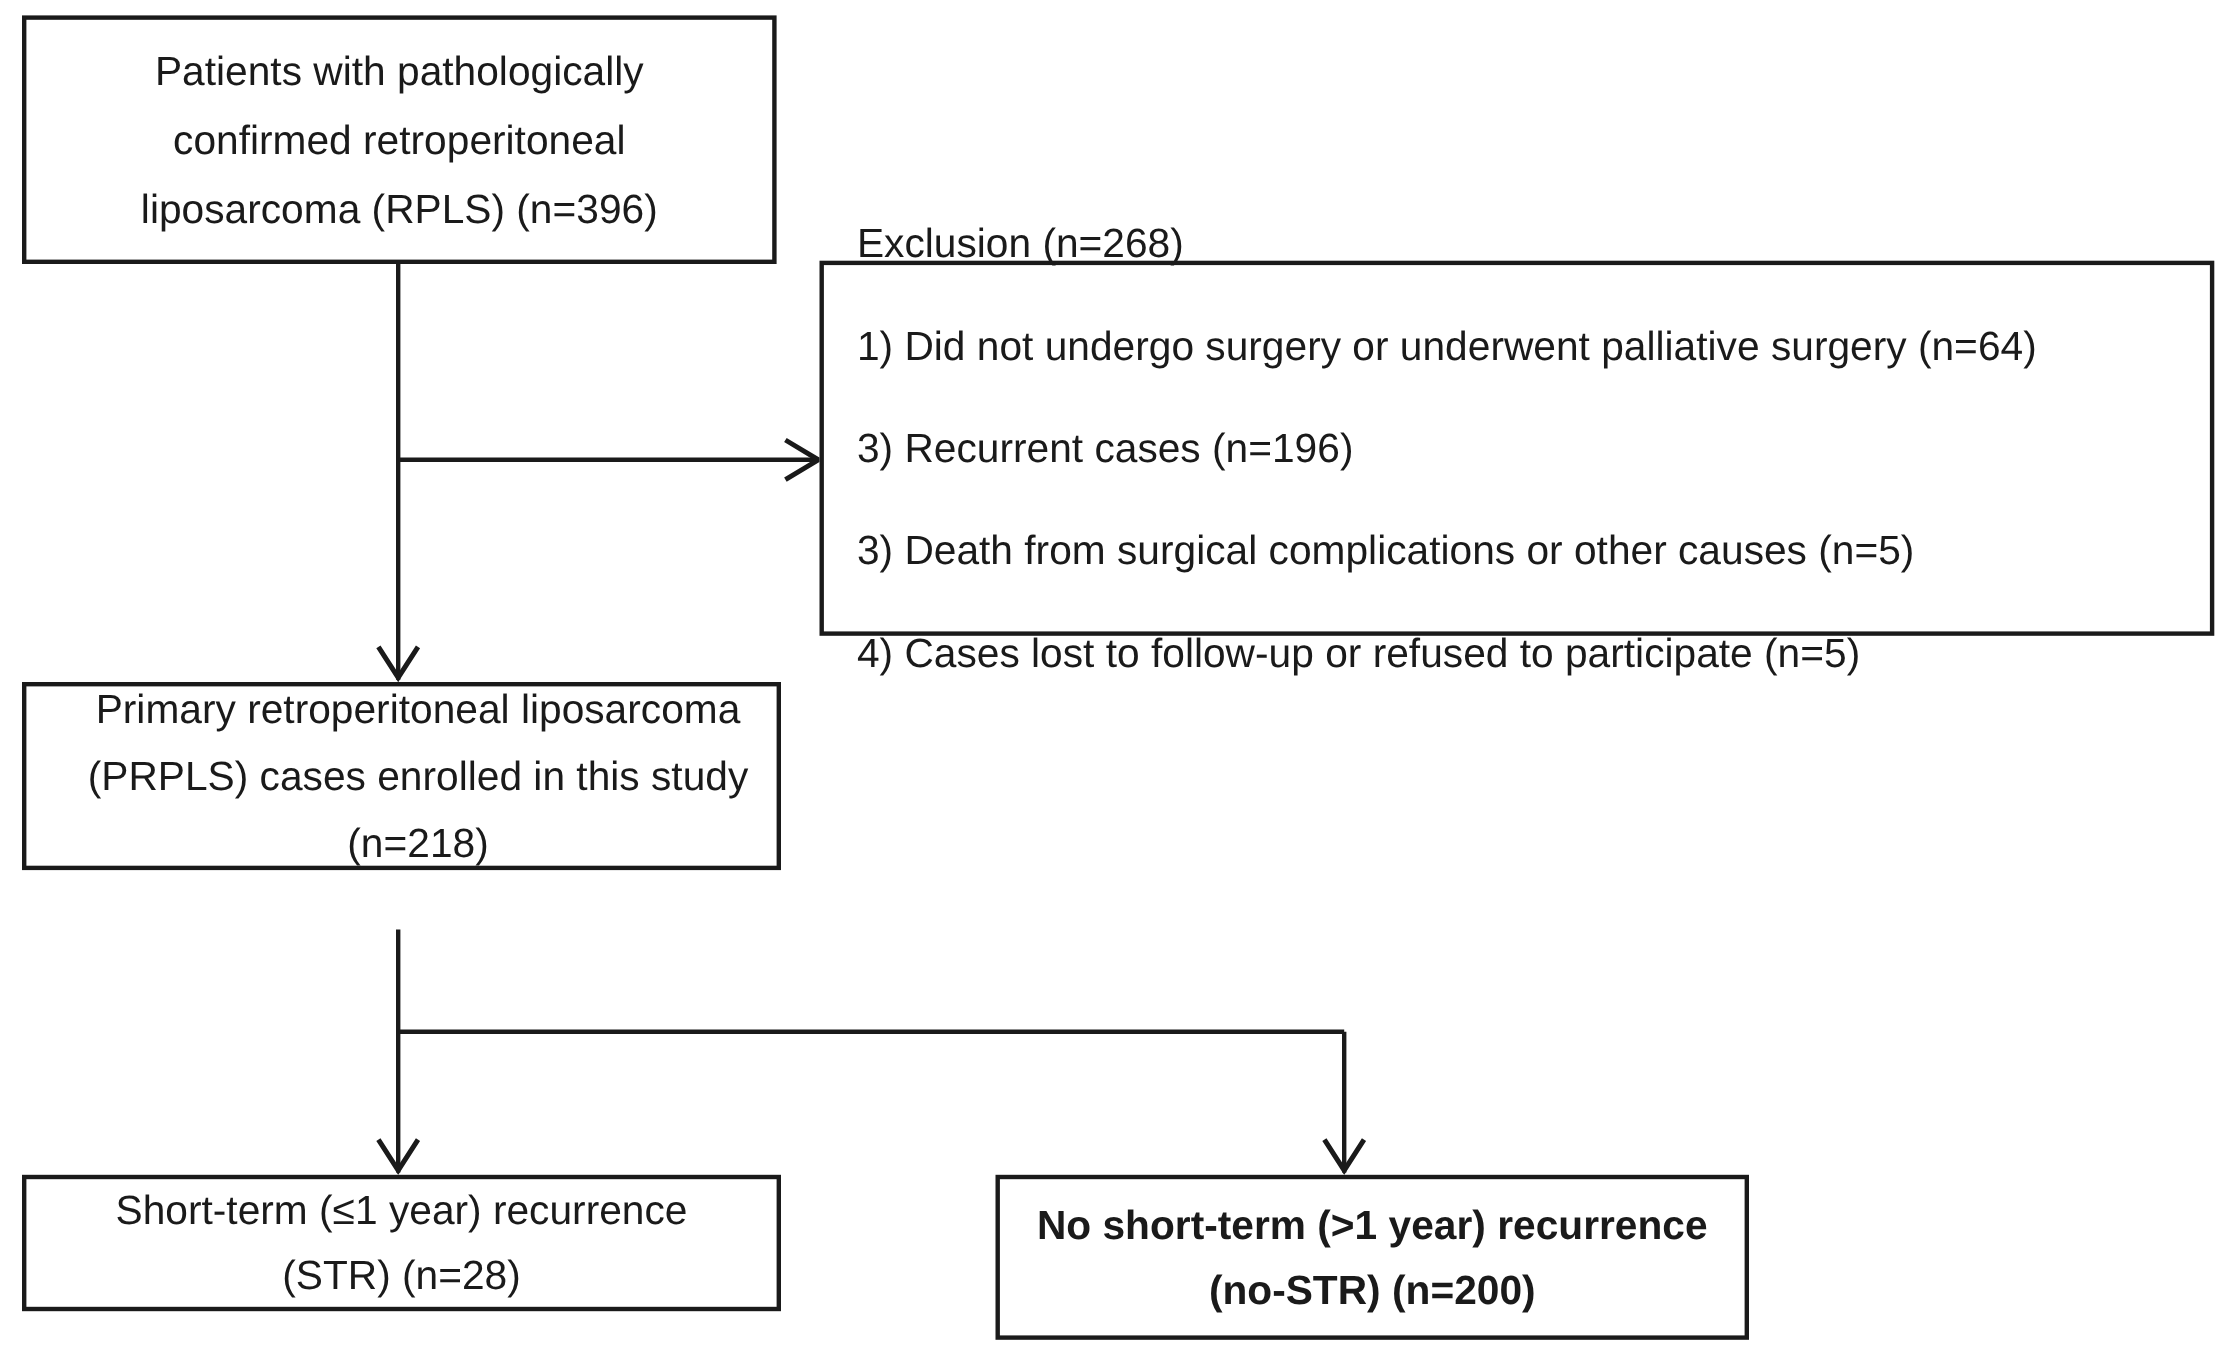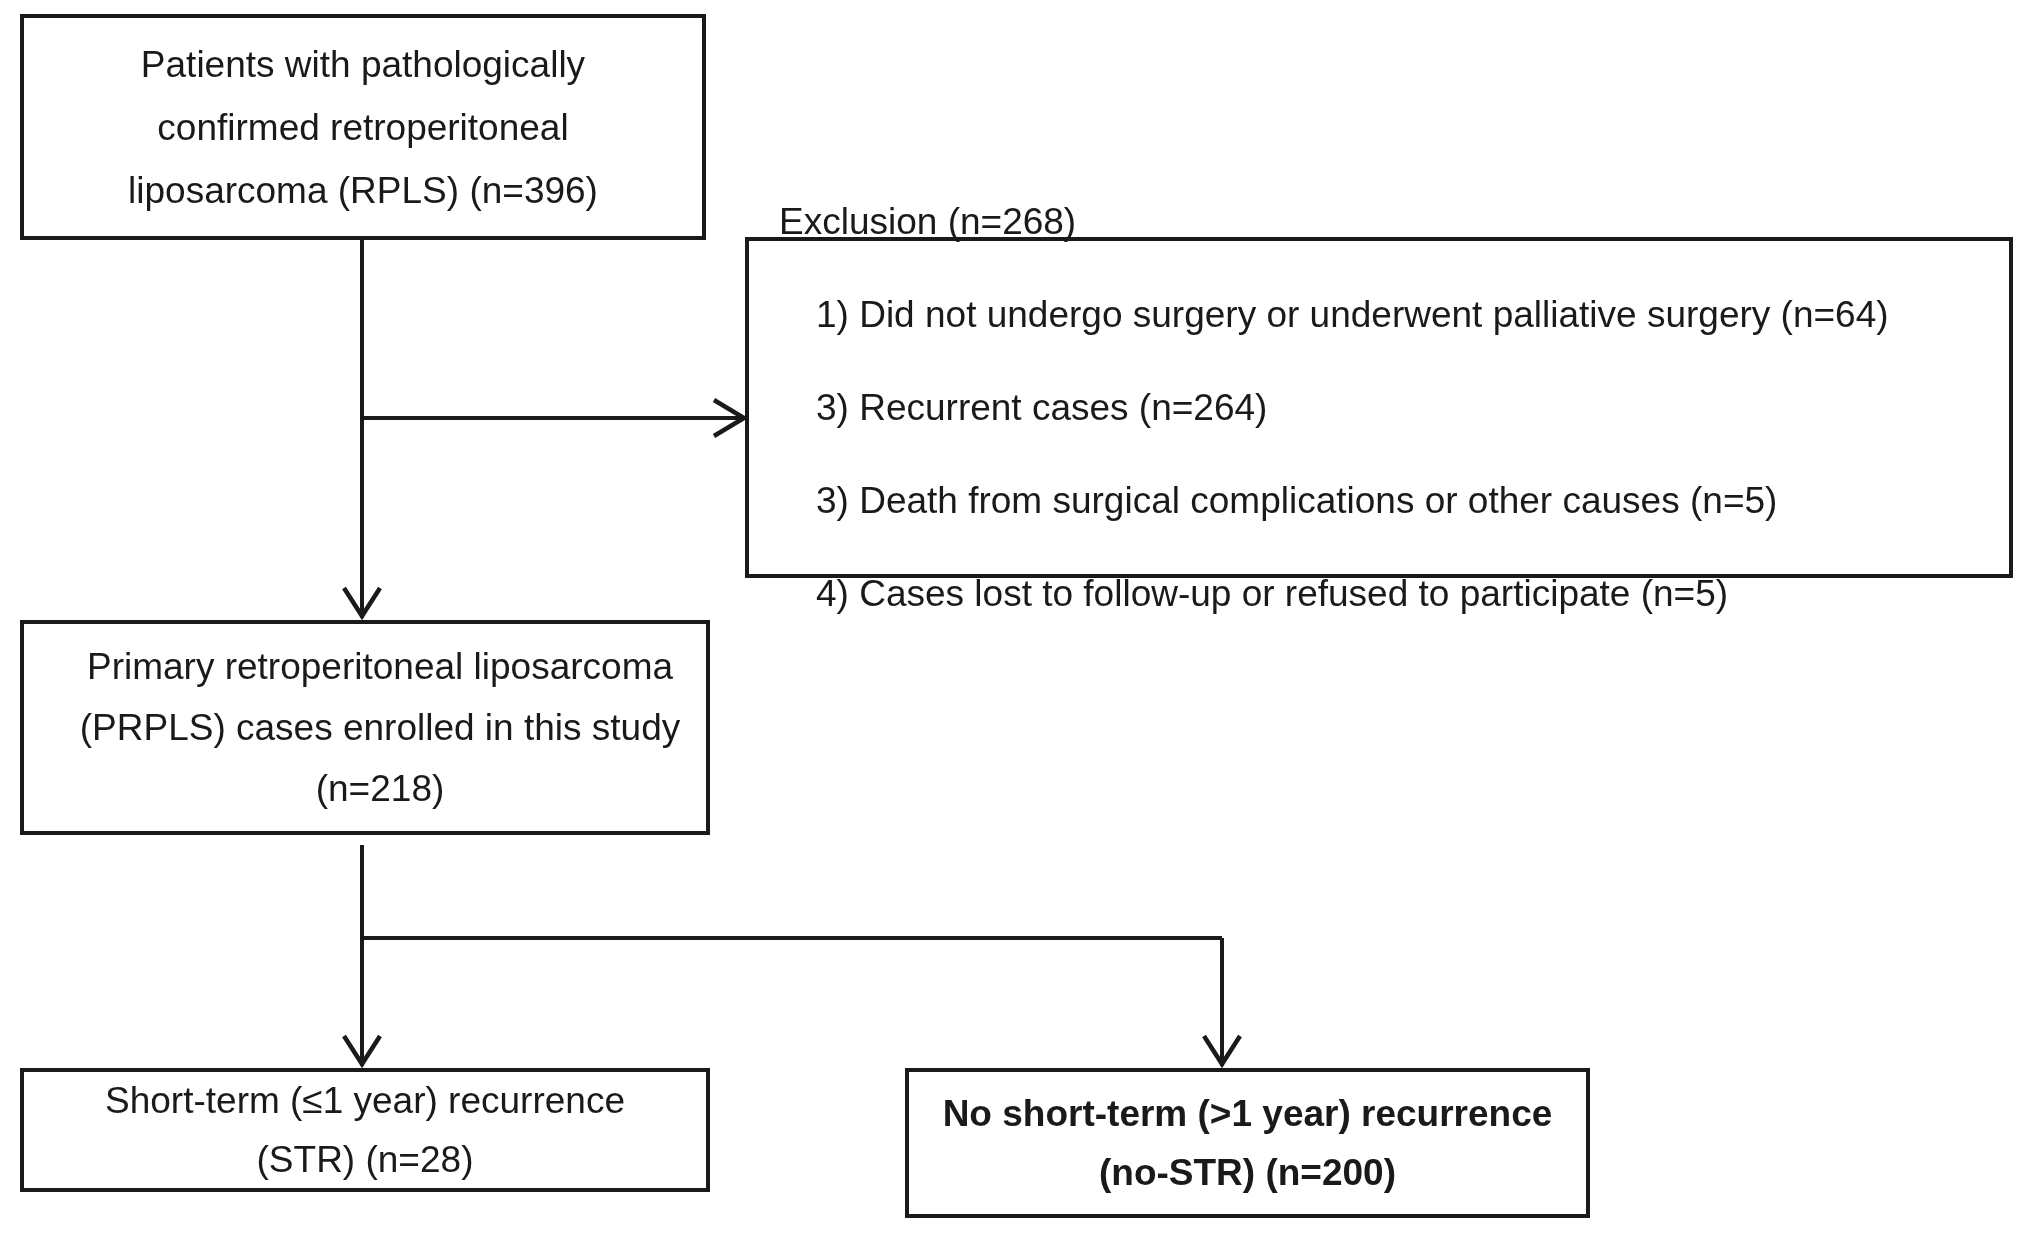--- a/index.html
+++ b/index.html
@@ -33,21 +33,21 @@
     line-height: 1.0;
     white-space: nowrap;
     color: #1a1a1a;
   }
   .node .line { position: static; }
   #box-source .line { margin: 13px 0; }
   #box-enrolled .line { margin: 12px 0; }
   #box-str .line, #box-nostr .line { margin: 11px 0; }
   #box-exclusion { padding-left: 30px; gap: 26px; }
   #box-exclusion .line { margin: 0 0 0 0; }
-  #box-exclusion .line + .line { margin-top: 30px; margin-left: 37px; }
+  #box-exclusion .line + .line { margin-top: 30px; }
   svg.edges {
     position: absolute;
     left: 0; top: 0;
     width: 2032px;
     height: 1245px;
     pointer-events: none;
   }
   svg.edges path, svg.edges line {
     stroke: #1a1a1a;
     fill: none;
@@ -83,26 +83,26 @@
 
   <div class="node center" id="box-source" style="left:20px; top:14px; width:686px; height:226px;">
     <div class="line">Patients with pathologically</div>
     <div class="line">confirmed retroperitoneal</div>
     <div class="line">liposarcoma (RPLS) (n=396)</div>
   </div>
 
   <div class="node left" id="box-exclusion" style="left:745px; top:237px; width:1268px; height:341px;">
     <div class="line">Exclusion (n=268)</div>
     <div class="line">1) Did not undergo surgery or underwent palliative surgery (n=64)</div>
-    <div class="line">3) Recurrent cases (n=264)</div>
+    <div class="line">3) Recurrent cases (n=196)</div>
     <div class="line">3) Death from surgical complications or other causes (n=5)</div>
     <div class="line">4) Cases lost to follow-up or refused to participate (n=5)</div>
   </div>
 
-  <div class="node center" id="box-enrolled" style="left:20px; top:620px; width:690px; height:215px;padding-left:30px;">
+  <div class="node center" id="box-enrolled" style="left:20px; top:620px; width:690px; height:171px;padding-left:30px;">
     <div class="line">Primary retroperitoneal liposarcoma</div>
     <div class="line">(PRPLS) cases enrolled in this study</div>
     <div class="line">(n=218)</div>
   </div>
 
   <div class="node center" id="box-str" style="left:20px; top:1068px; width:690px; height:124px;">
     <div class="line">Short-term (≤1 year) recurrence</div>
     <div class="line">(STR) (n=28)</div>
   </div>
 

